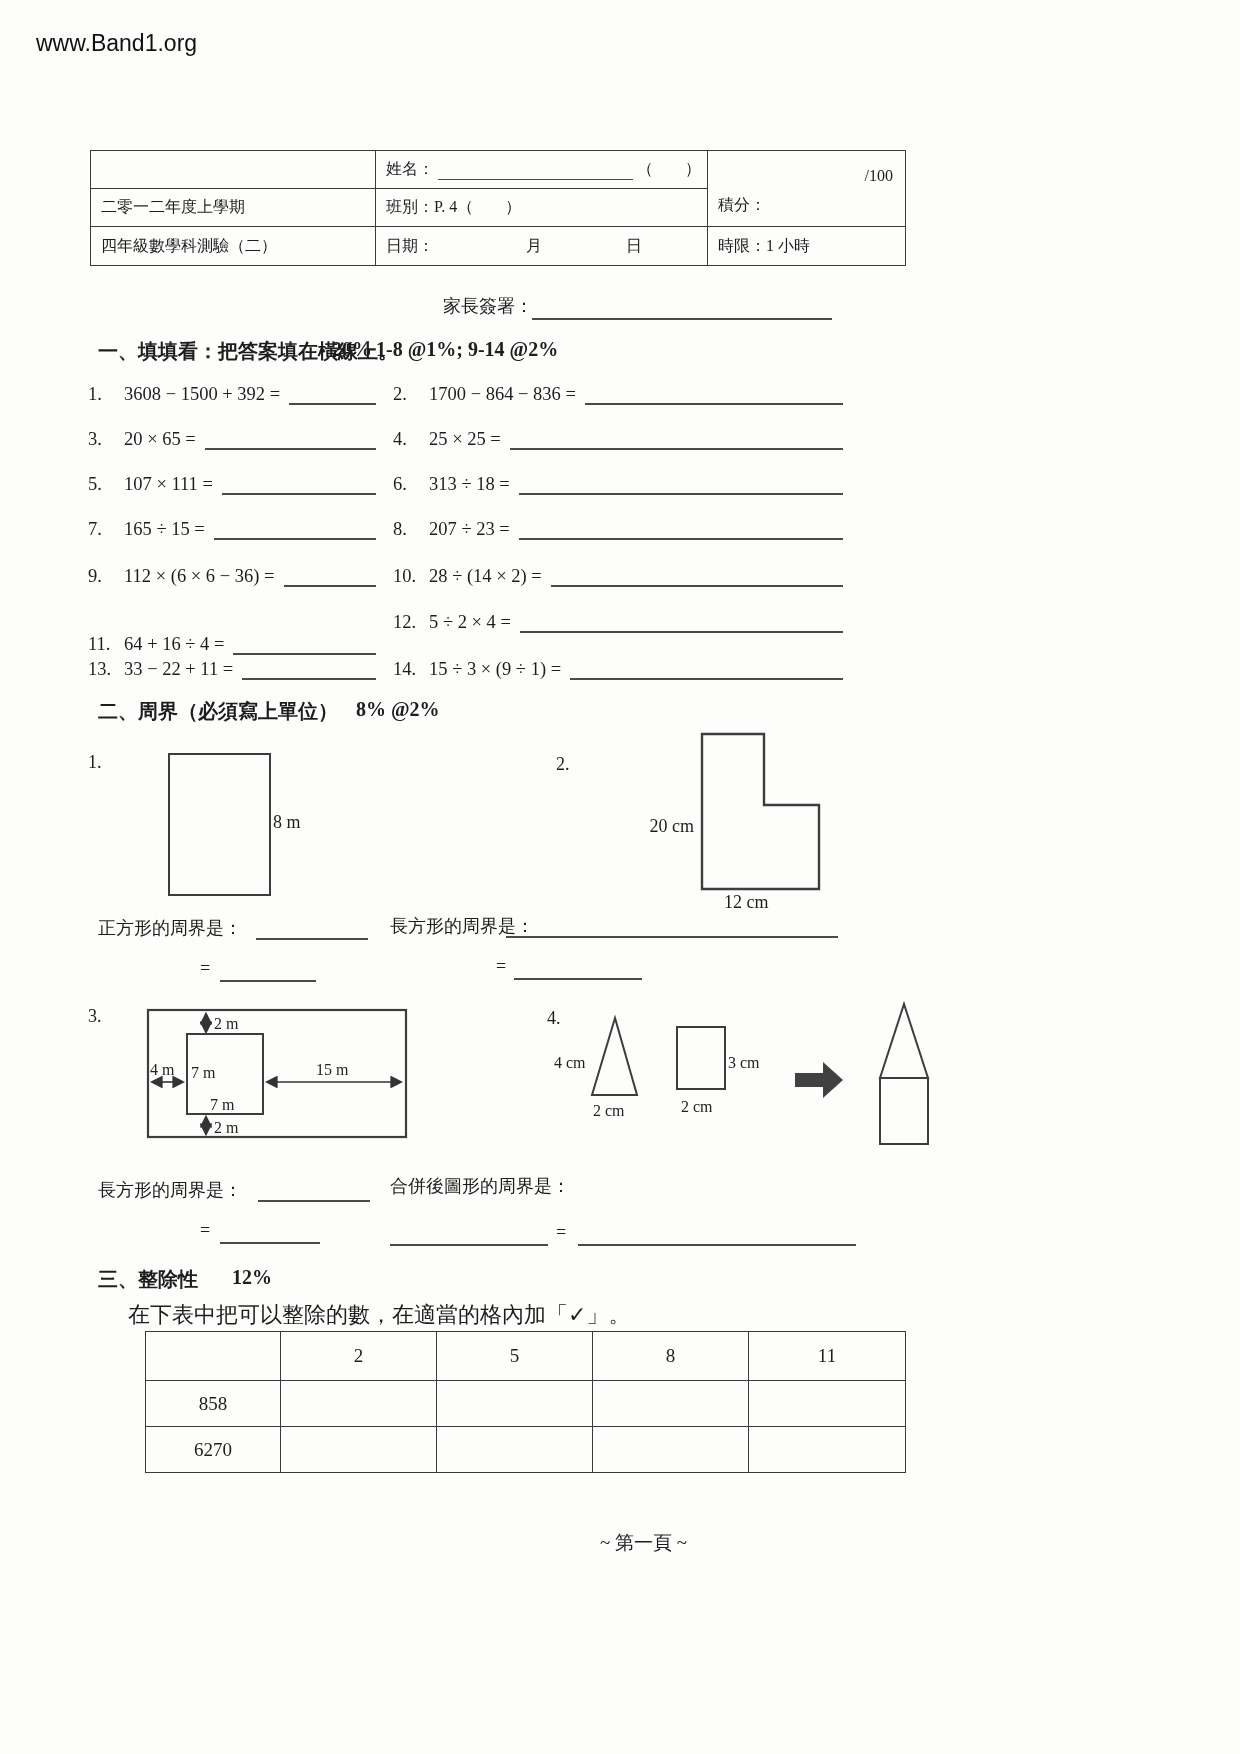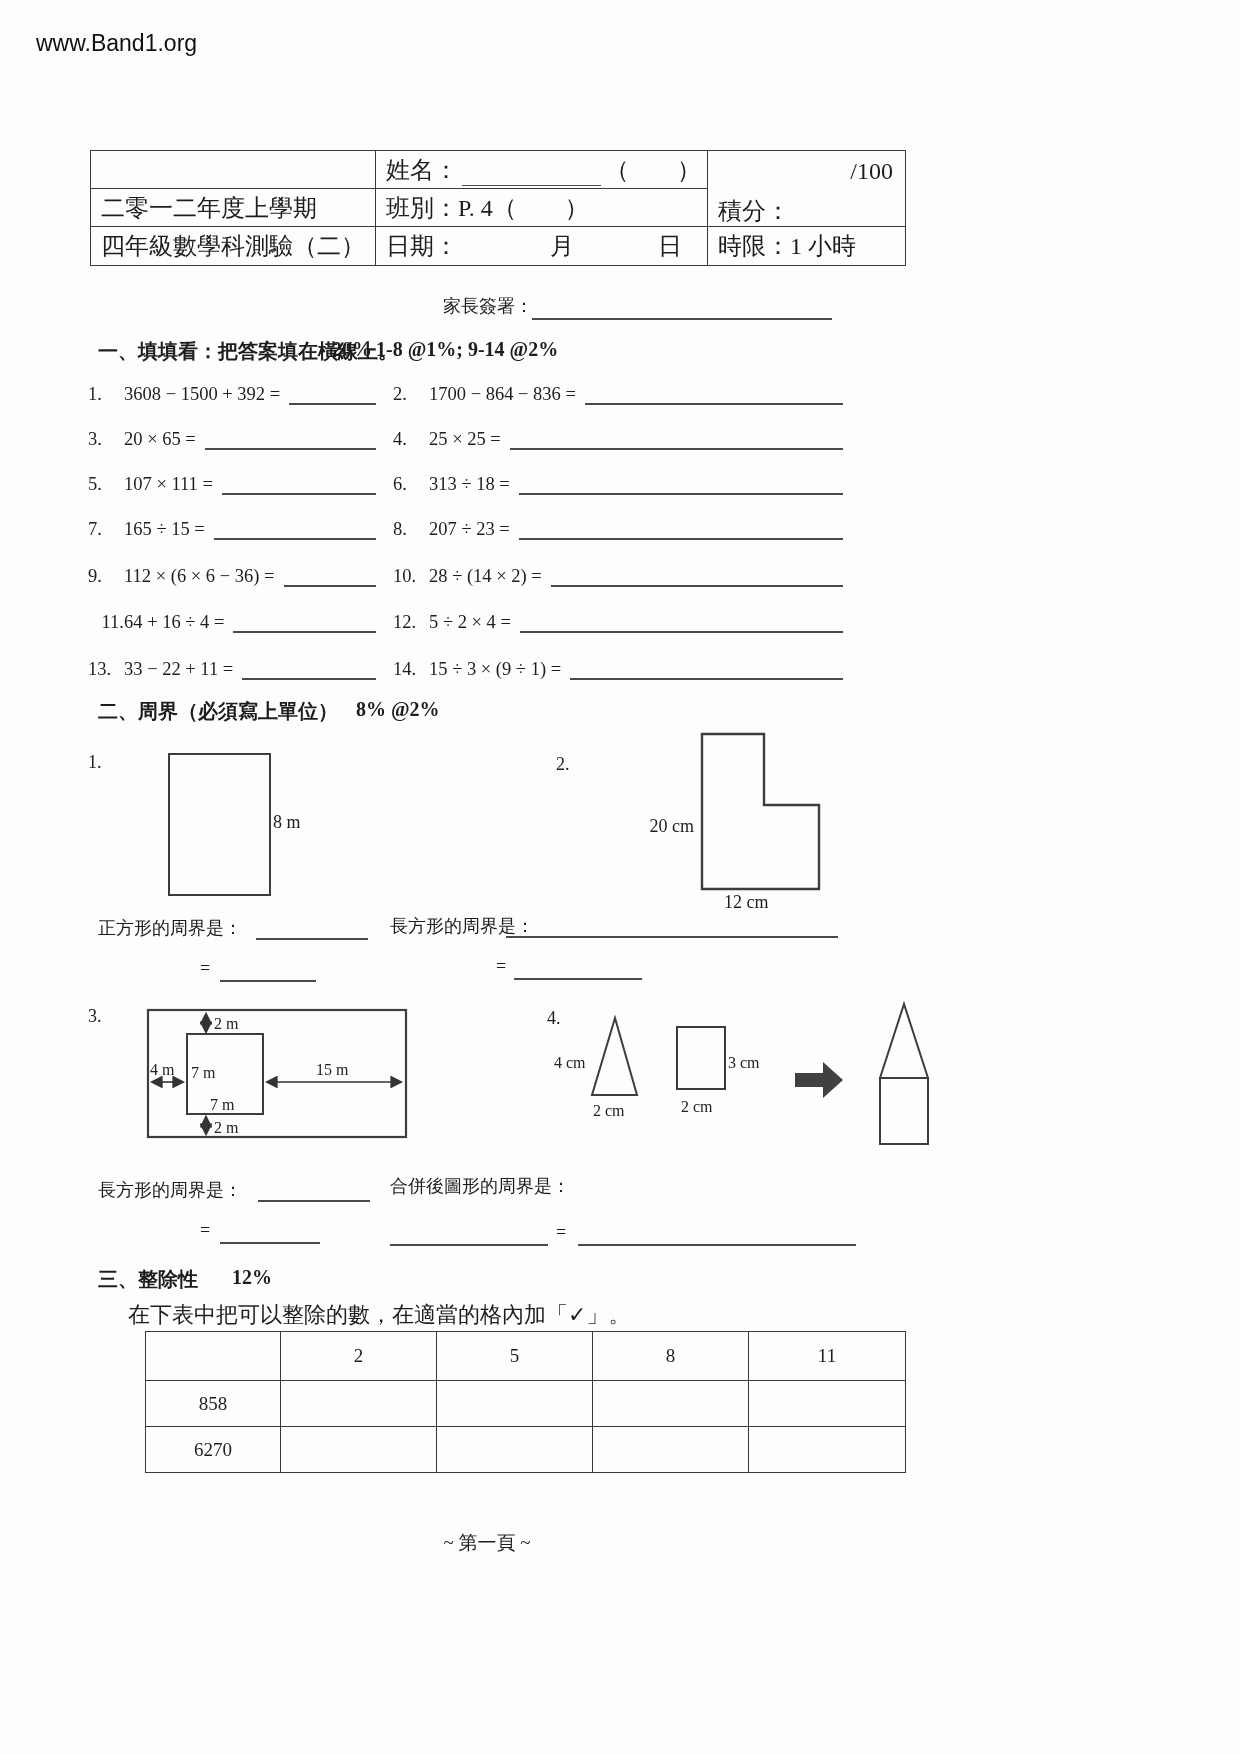--- a/index.html
+++ b/index.html
@@ -10,21 +10,21 @@
   .cjk{font-size:18px;}
   .hd{font-weight:bold;font-size:20px;}
   .uline{position:absolute;height:22px;border-bottom:2px solid #4a4a4a;}
   
   .q{position:absolute;display:flex;align-items:flex-end;font-size:18.5px;}
   .qn{flex:0 0 36px;}
   .qe{white-space:nowrap;}
   .qline{flex:1;height:20px;border-bottom:2px solid #4a4a4a;margin-left:9px;}
   
   table.hdr{position:absolute;left:90px;top:150px;border-collapse:collapse;table-layout:fixed;
-            width:815px;font-size:24px;}
+            width:815px;font-size:16px;}
   table.hdr td{border:1.7px solid #3a3a3a;padding:0 0 0 10px;vertical-align:middle;}
   .namecell{display:flex;align-items:flex-end;padding-right:6px;}
   .nameline{flex:1;height:18px;border-bottom:1.8px solid #4a4a4a;margin:0 4px;}
   .scorecell{position:relative;height:100%;}
   .score-top{position:absolute;left:10px;top:6px;}
   .score-bot{position:absolute;right:12px;bottom:4px;margin-left:43px;}
   .datecell{display:flex;align-items:center;}
   
   table.div3{position:absolute;left:145px;top:1331px;border-collapse:collapse;table-layout:fixed;
              width:760px;font-size:19px;text-align:center;}
@@ -131,21 +131,21 @@
   <div class="q" style="left:88px;top:565px;width:288px;">
     <span class="qn">9.</span>
     <span class="qe">112 × (6 × 6 − 36) =</span>
     <span class="qline"></span>
   </div>
   <div class="q" style="left:393px;top:565px;width:450px;">
     <span class="qn">10.</span>
     <span class="qe">28 ÷ (14 × 2) =</span>
     <span class="qline"></span>
   </div>
-  <div class="q" style="left:88px;top:611px;width:288px;text-align:right;">
+  <div class="q" style="left:88px;top:633px;width:288px;">
     <span class="qn">11.</span>
     <span class="qe">64 + 16 ÷ 4 =</span>
     <span class="qline"></span>
   </div>
   <div class="q" style="left:393px;top:611px;width:450px;">
     <span class="qn">12.</span>
     <span class="qe">5 ÷ 2 × 4 =</span>
     <span class="qline"></span>
   </div>
   <div class="q" style="left:88px;top:658px;width:288px;">
@@ -257,15 +257,15 @@
     <tr>
       <td>6270</td>
       <td></td>
       <td></td>
       <td></td>
       <td></td>
     </tr>
   </tbody>
     </table>
 
-  <div class="abs" style="left:287px;top:1530px;width:400px;text-align:center;font-size:19px;">~ 第一頁 ~</div>
+  <div class="abs" style="left:287px;top:1530px;width:400px;text-align:right;font-size:19px;">~ 第一頁 ~</div>
 
 </div>
 
 </body></html>

